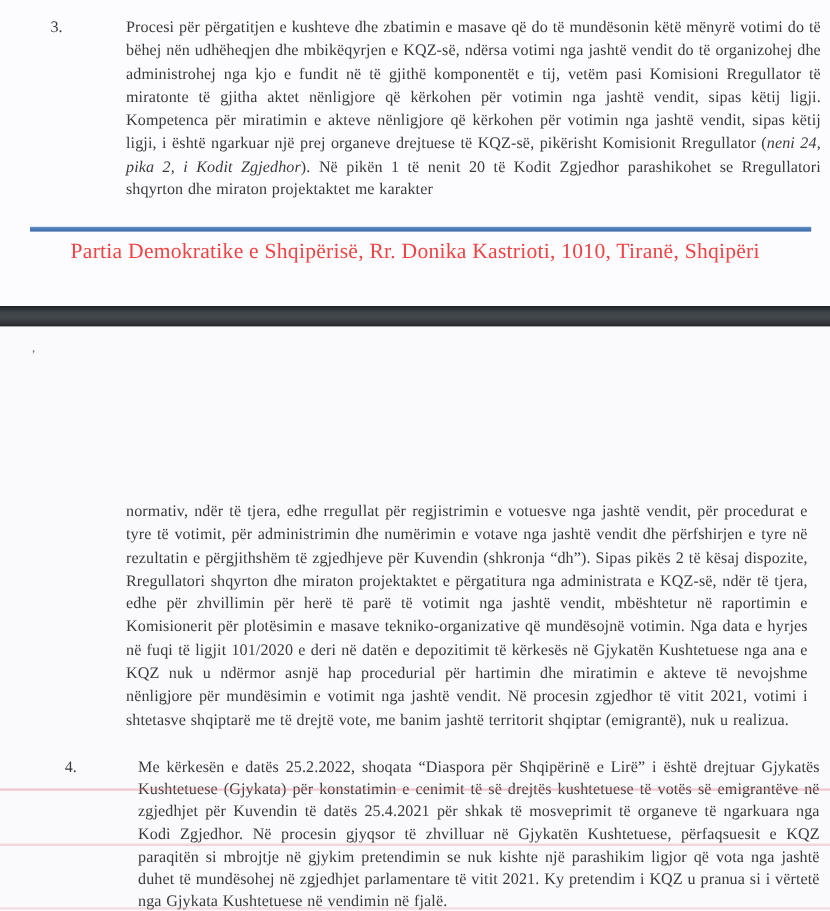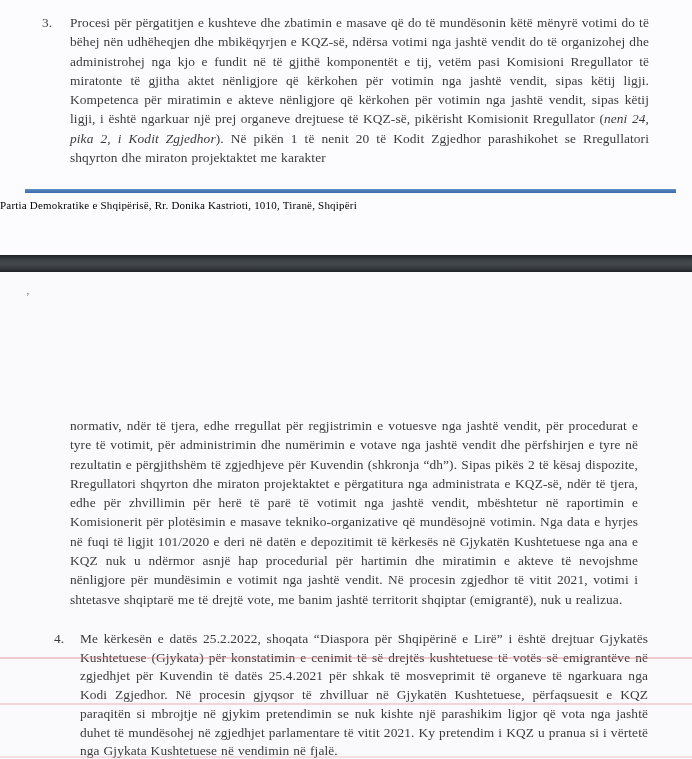--- a/index.html
+++ b/index.html
@@ -21,20 +21,21 @@
     width: 692px;
     background: transparent;
   }
   .para {
     position: absolute;
     text-align: justify;
     font-size: 13.4px;
     line-height: 19.3px;
     letter-spacing: 0.1px;
     word-spacing: 0.5px;
+    margin-left: 35px;
   }
   .list-number {
     position: absolute;
     font-size: 13.4px;
     line-height: 19.3px;
   }
   .item3-number { left: 42px; top: 13px; }
   .item3-text   { left: 70px; top: 13px; width: 579px; }
   .italic-seg   { font-style: italic; }
 
@@ -44,22 +45,23 @@
     top: 189px;
     width: 651px;
     height: 4px;
     background: linear-gradient(180deg, #6a93c4 0%, #4a7ab8 45%, #3f6da8 100%);
   }
   .footer-address {
     position: absolute;
     left: 0;
     top: 199px;
     width: 692px;
-    font-size: 11px;
-    color: #000000;
+    text-align: center;
+    font-size: 18px;
+    color: #ef4444;
     letter-spacing: 0.2px;
   }
 
   .separator-bar {
     position: absolute;
     left: 0;
     top: 255px;
     width: 692px;
     height: 17px;
     background: linear-gradient(180deg, #1e2124 0%, #3d4247 30%, #43484d 55%, #34383c 80%, #202326 100%);

